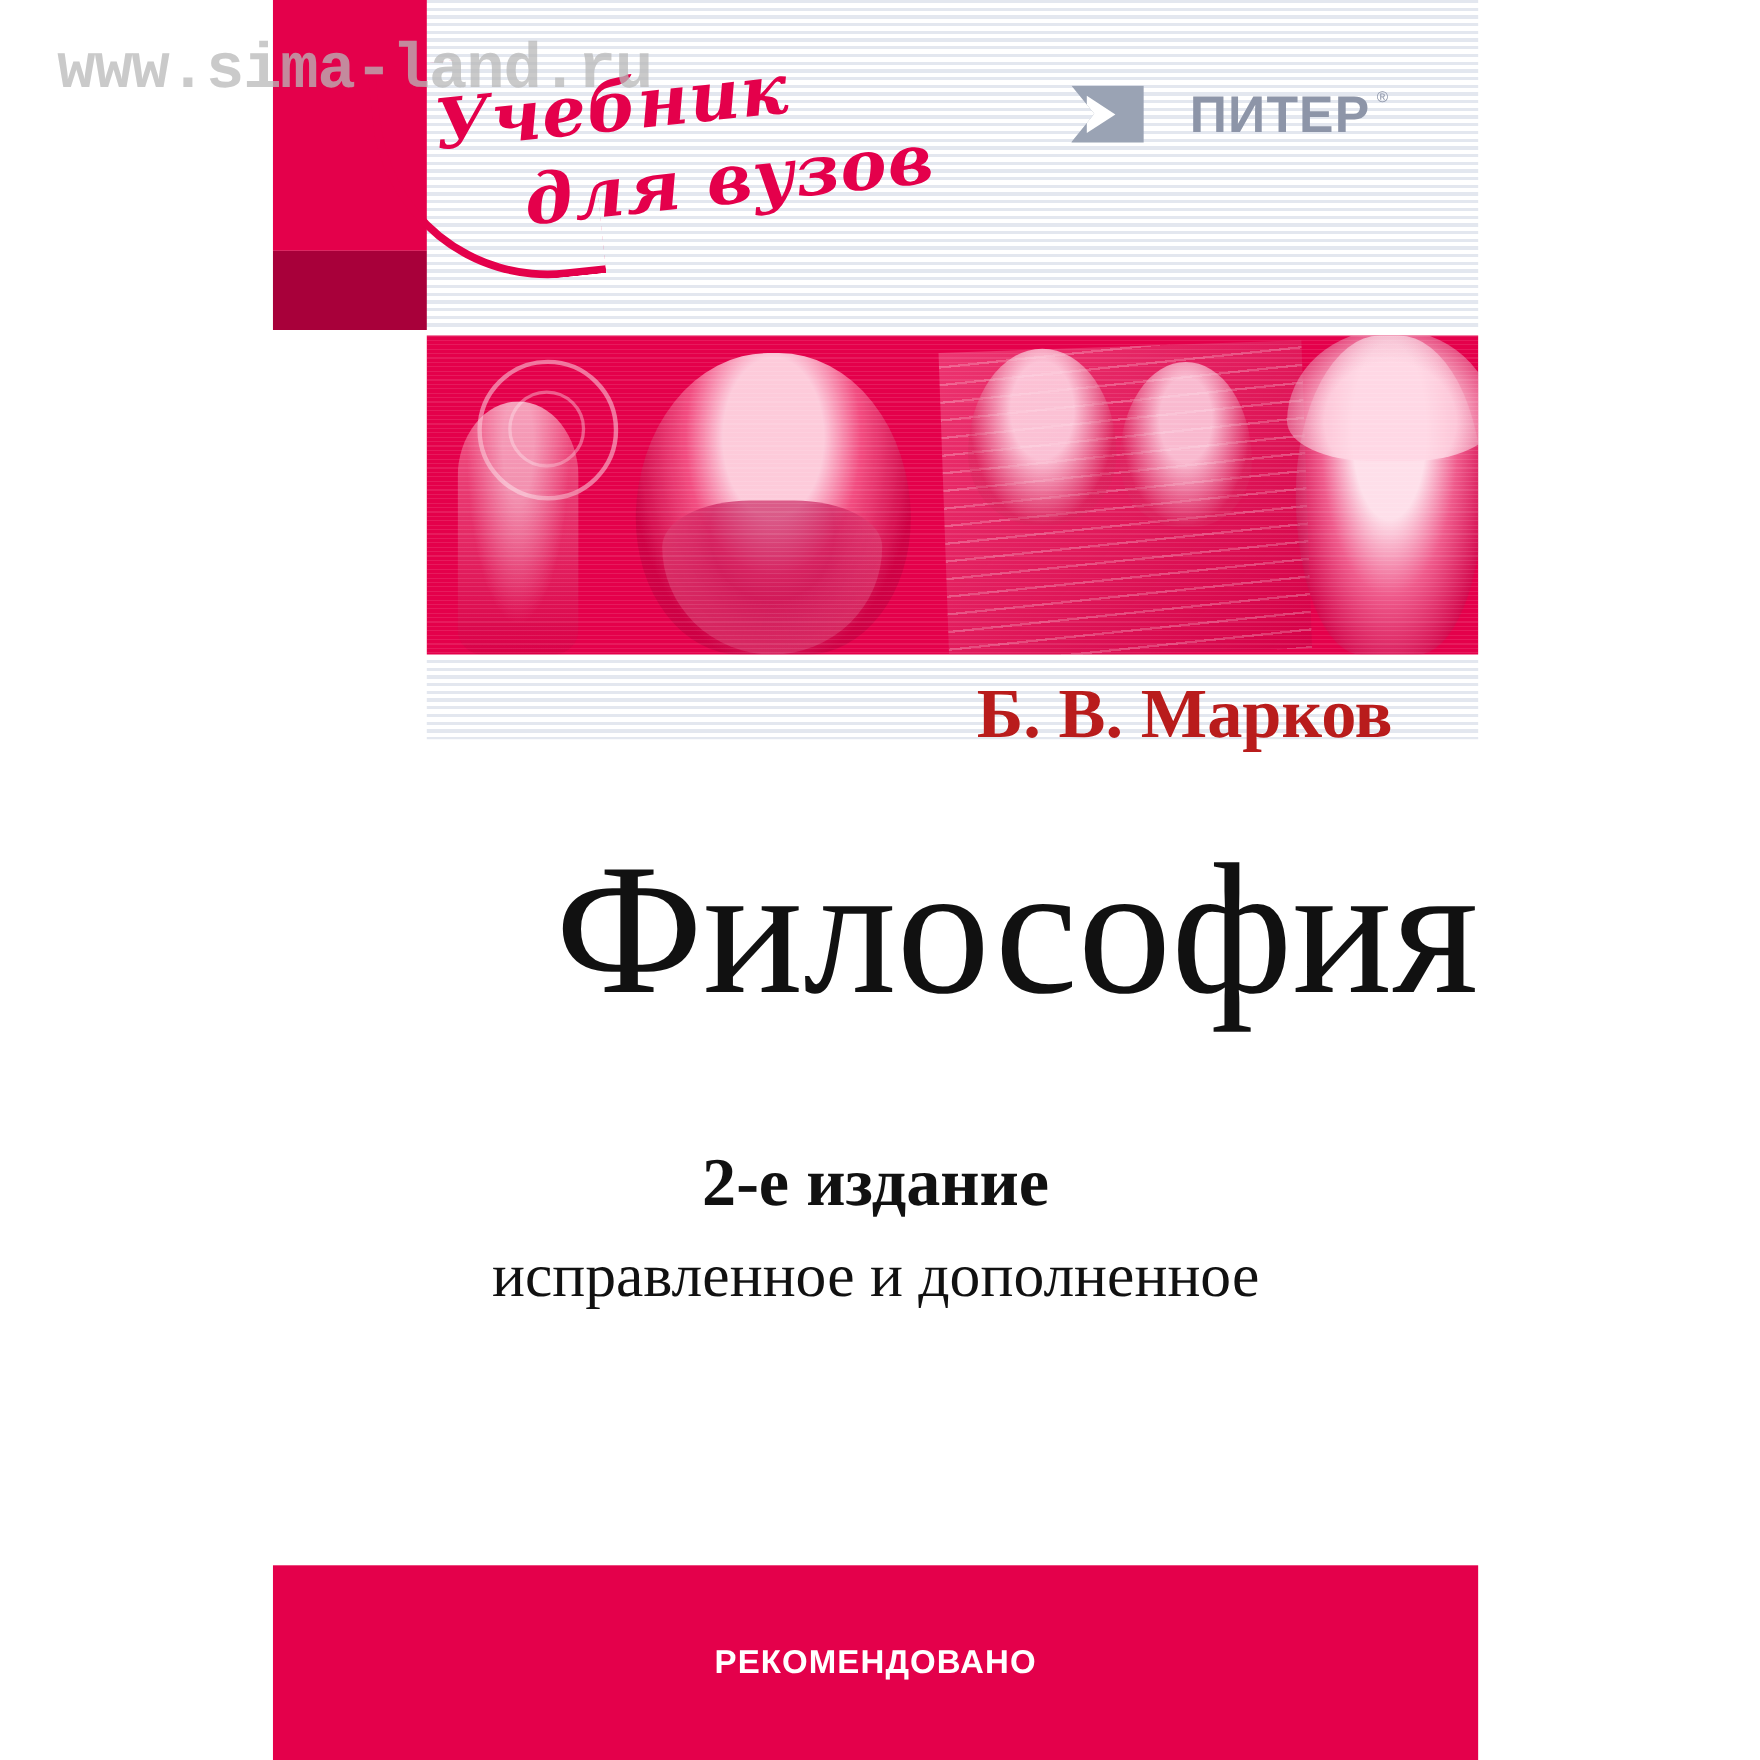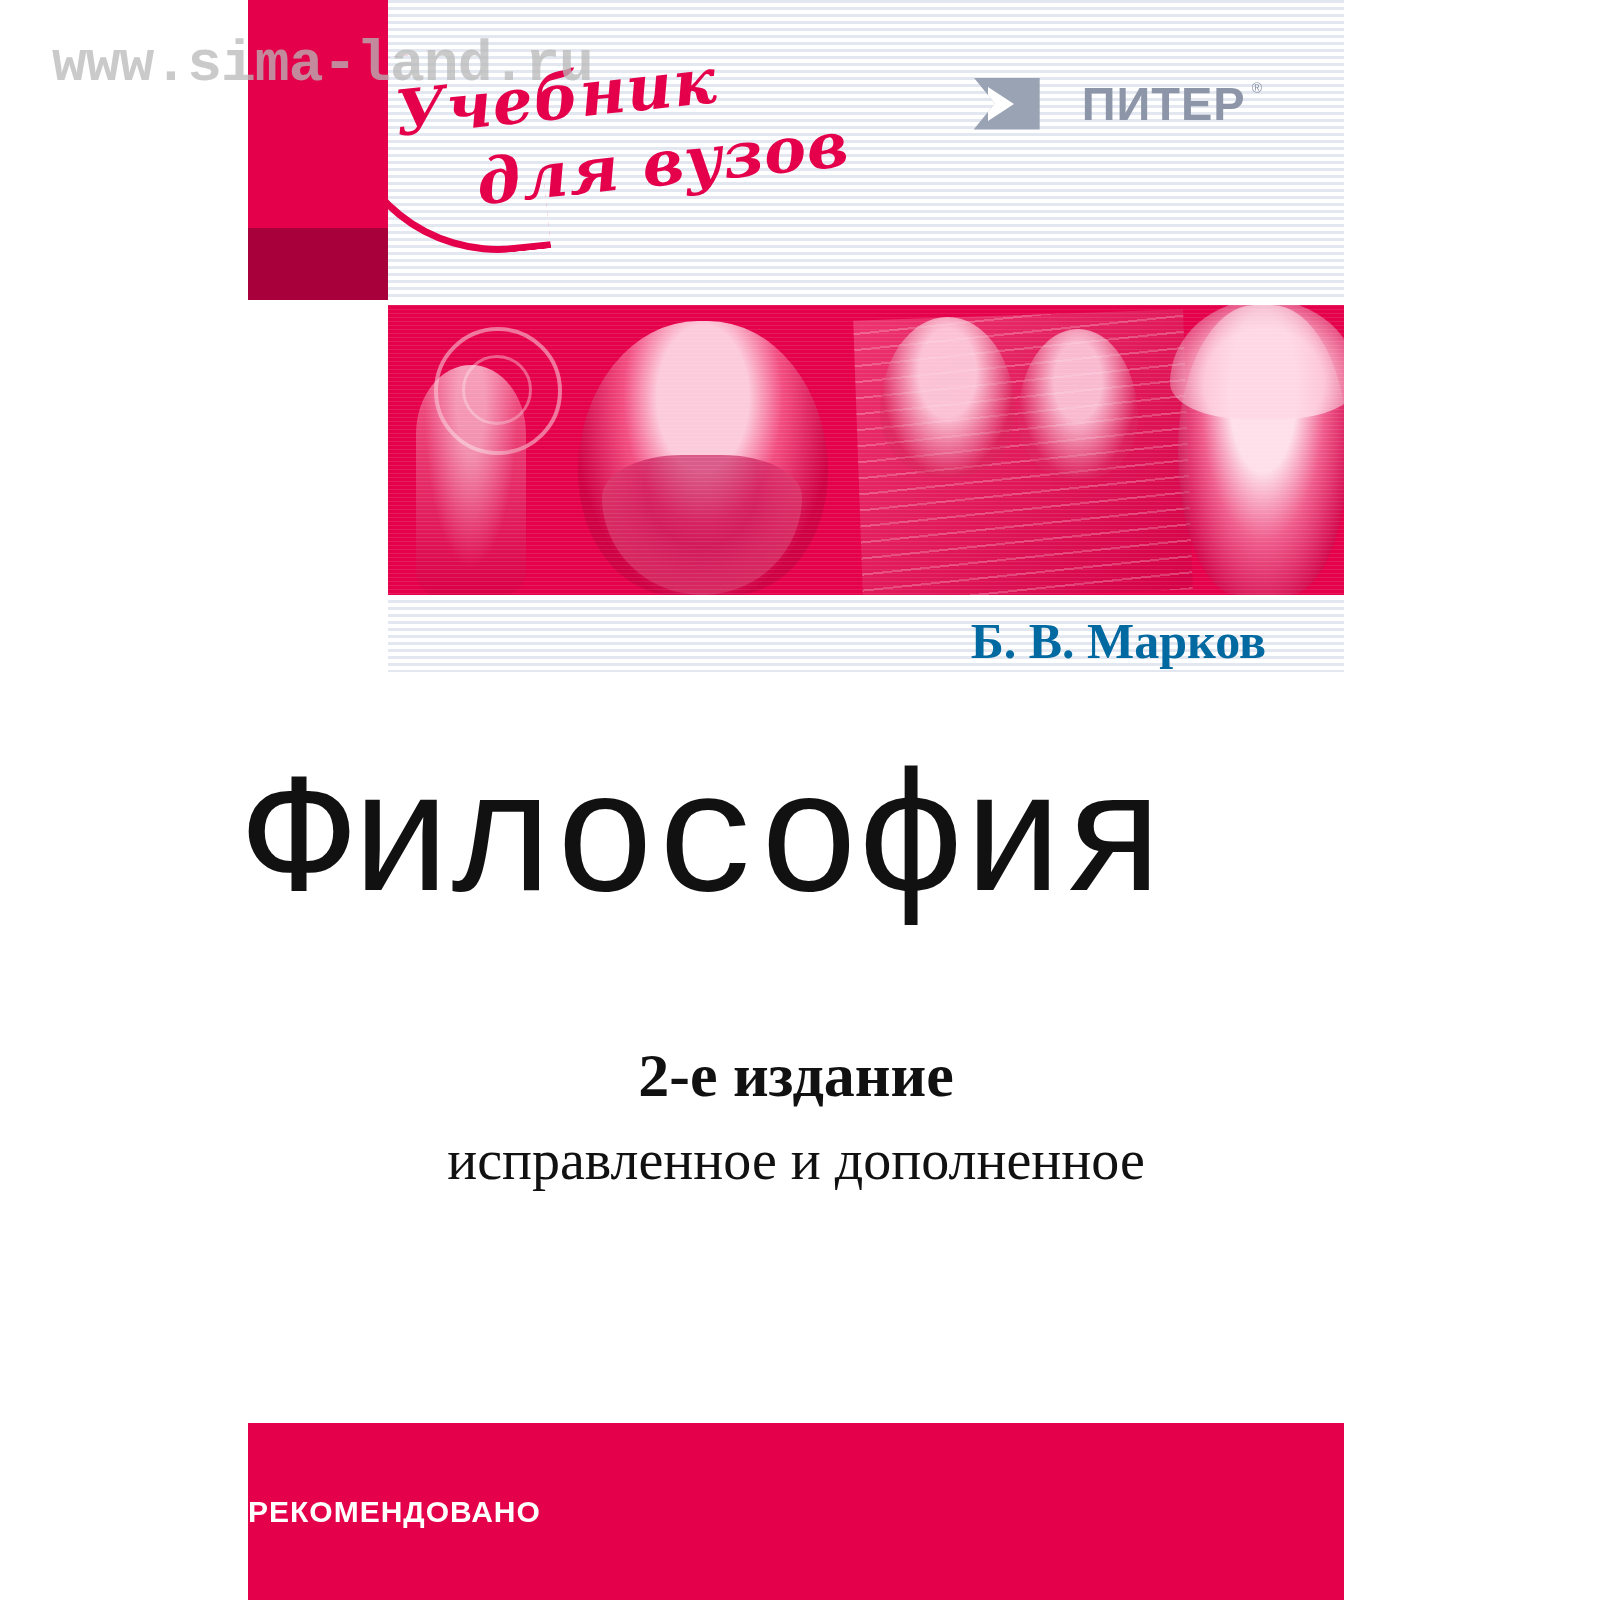--- a/index.html
+++ b/index.html
@@ -318,33 +318,33 @@
         #e3e7ef 0px, #e3e7ef 3px,
         #ffffff 3px, #ffffff 7px
       );
   }
   .author-name {
     position: absolute;
     right: 78px;
     top: 612px;
     font-family: "Liberation Serif", serif;
     font-weight: 700;
-    font-size: 50px;
-    color: #0369a1;
+    font-size: 64px;
+    color: #b91c1c;
     white-space: nowrap;
   }
 
   
   .book-title {
     position: absolute;
     left: 0;
     top: 760px;
     width: 1096px;
-    text-align: left;
-    font-family: Liberation Mono, monospace;
+    text-align: right;
+    font-family: Liberation Serif, serif;
     font-size: 170px;
     line-height: 1;
     color: #111111;
     white-space: nowrap;
   }
 
   
   .edition-main {
     position: absolute;
     left: 0;
@@ -379,20 +379,21 @@
     background: #e4004b;
   }
   .bottom-band-inner {
     position: absolute;
     left: 0;
     top: 0;
     width: 1096px;
     height: 177px;
     display: flex;
     flex-direction: column;
+    align-items: center;
     justify-content: center;
     gap: 10px;
     border-radius: 31px;
   }
   .rec-line1 {
     font-family: "Liberation Sans", sans-serif;
     font-weight: 700;
     font-size: 30px;
     letter-spacing: 1px;
     color: #ffffff;

